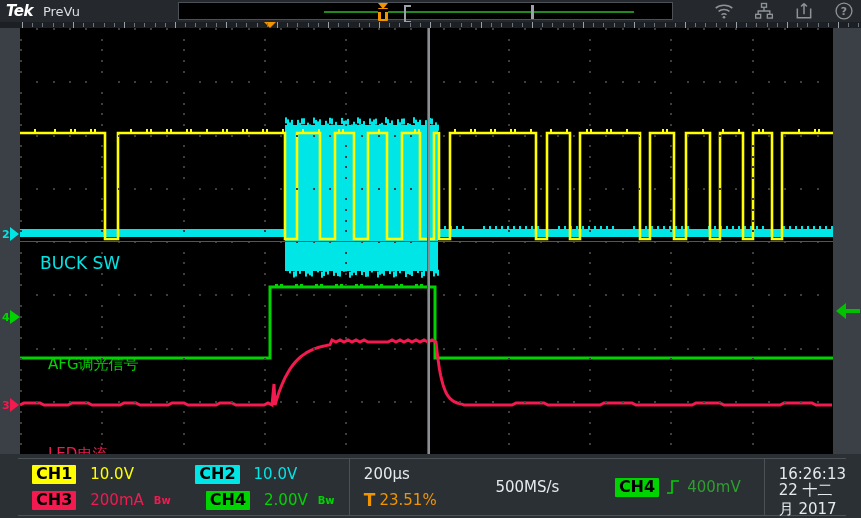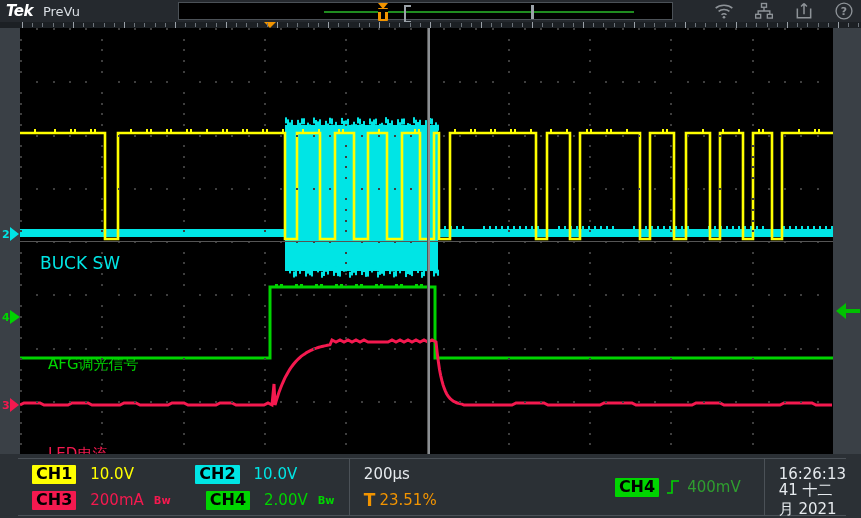--- a/index.html
+++ b/index.html
@@ -564,38 +564,41 @@
         <div class="row">
             <span class="tval">200µs</span>
           </div>
         <div class="row">
           <span class="torange">T</span>
           <span style="color:#f29400;font-size:15px;">23.51%</span>
         </div>
       </div>
 
       <div class="sect" style="width:130px;padding-left:14px;">
+        <div class="row">
+            <span class="dim">500MS/s</span>
+          </div>
       </div>
 
       <div class="sect" style="width:162px;">
         <div class="row">
           <span class="chbadge" style="background:#00d400;">CH4</span>
           <svg class="slope" viewBox="0 0 16 16">
             <path d="M2 14 L7 14 L7 2 L14 2" stroke="#00d400" stroke-width="1.6" fill="none"></path>
           </svg>
           <span style="color:#2f9e2f;font-size:15px;">400mV</span>
         </div>
       </div>
 
       <div class="divline"></div>
 
       <div class="sect" style="flex:1;padding-left:14px;">
         <div class="row">
             <span class="clock">16:26:13</span>
           </div>
         <div class="row">
-            <span class="clock">41 十二月 2021</span>
+            <span class="clock">22 十二月 2017</span>
           </div>
       </div>
 
     </div>
   </div>
 </div>
 
 </body></html>

